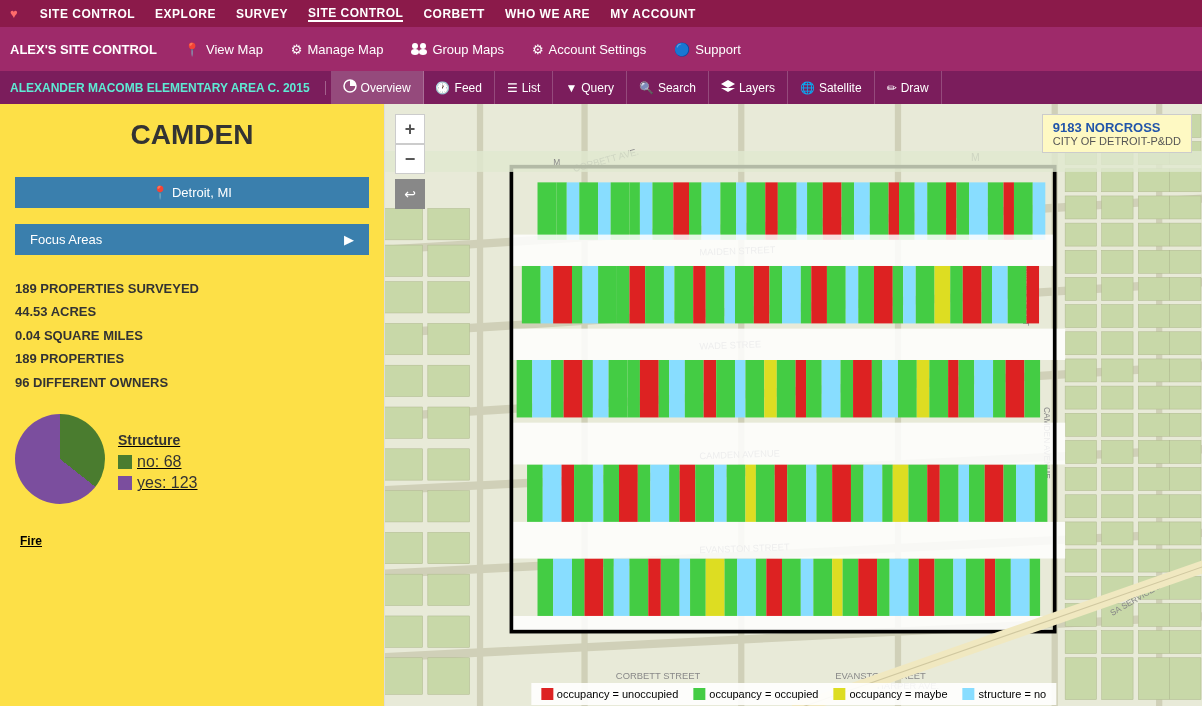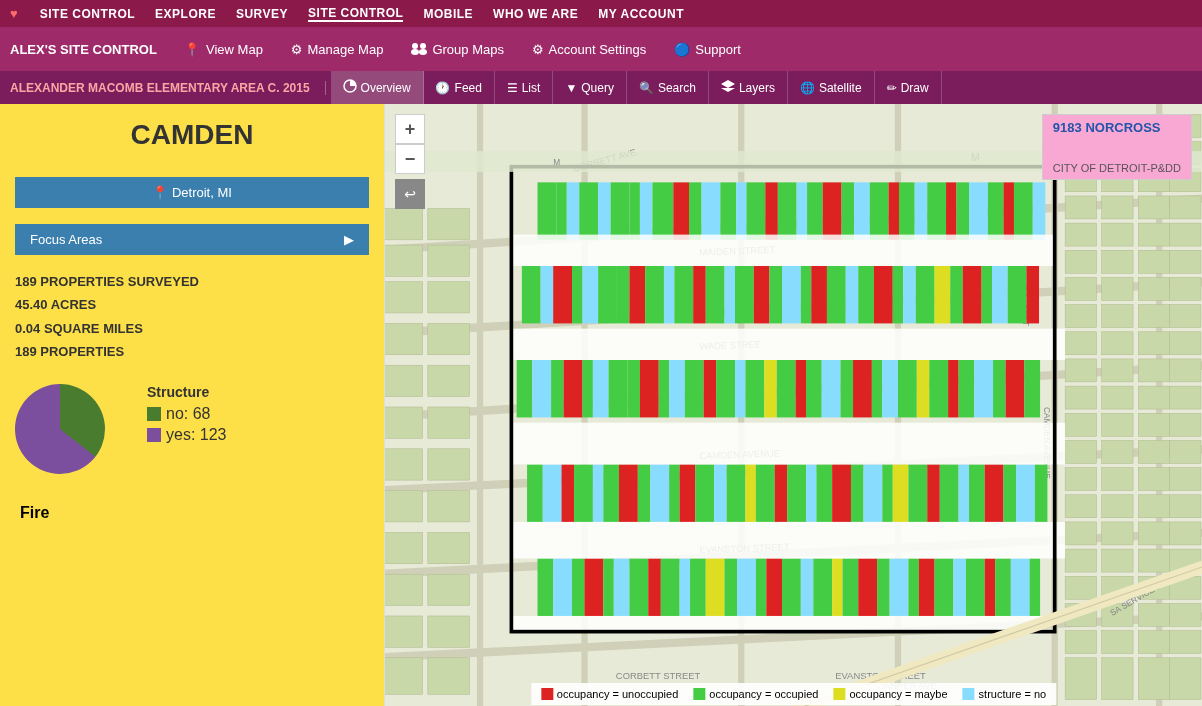--- a/index.html
+++ b/index.html
@@ -54,21 +54,21 @@
     
     .third-nav {
       background: #7B1D5C;
       display: flex;
       align-items: center;
       height: 33px;
       padding: 0 10px;
       gap: 0;
     }
     .area-title {
-      color: #fca5a5;
+      color: #5eead4;
       font-weight: bold;
       font-size: 12px;
       padding-right: 15px;
       border-right: 1px solid rgba(255,255,255,0.3);
       margin-right: 5px;
     }
     .third-nav a {
       color: white;
       text-decoration: none;
       font-size: 12px;
@@ -120,21 +120,21 @@
       border: none;
       width: calc(100% - 30px);
     }
     .focus-btn {
       display: flex;
       align-items: center;
       justify-content: space-between;
       background: #3a7fad;
       color: white;
       padding: 8px 15px;
-      margin: 5px 15px;
+      margin: 12px 15px;
       font-size: 13px;
       cursor: pointer;
       border: none;
       width: calc(100% - 30px);
     }
 
     .stats {
       padding: 10px 15px;
     }
     .stats p {
@@ -143,23 +143,24 @@
       color: #333;
       line-height: 1.8;
     }
 
     
     .charts-section {
       padding: 10px 15px;
     }
     .chart-item {
       display: flex;
-      align-items: flex-start;
+      align-items: center;
       margin-bottom: 20px;
-      gap: 32px;
+      gap: 3px;
+      text-decoration: underline;
     }
     .chart-canvas {
       width: 100px;
       height: 100px;
       flex-shrink: 0;
     }
     .chart-legend h4 {
       font-size: 14px;
       font-weight: bold;
       margin-bottom: 5px;
@@ -225,35 +226,34 @@
       align-items: center;
       justify-content: center;
       font-size: 14px;
       margin-top: 5px;
     }
 
     .map-info-box {
       position: absolute;
       top: 10px;
       right: 10px;
-      background: #f9a8d4;
+      background: #fef9c3;
       padding: 5px 10px;
       border: 1px solid #ccc;
       z-index: 10;
       font-size: 12px;
     }
     .map-info-box .address {
       color: #2255aa;
       font-weight: bold;
       font-size: 13px;
     }
     .map-info-box .city {
       color: #555;
       font-size: 11px;
-      margin-top: 27px;
     }
 
     
     .map-legend {
       position: absolute;
       bottom: 5px;
       left: 50%;
       transform: translateX(-50%);
       background: rgba(255,255,255,0.9);
       display: flex;
@@ -288,21 +288,21 @@
   </style>
 </head>
 <body>
 
 <nav class="top-nav">
   <span class="heart">♥</span>
   <a href="#">SITE CONTROL</a>
   <a href="#">EXPLORE</a>
   <a href="#">SURVEY</a>
   <a href="#" style="color:#fff; border-bottom:2px solid white;">SITE CONTROL</a>
-  <a href="#">MOBILE</a>
+  <a href="#">CORBETT</a>
   <a href="#">WHO WE ARE</a>
   <a href="#">MY ACCOUNT</a>
 </nav>
 
 <nav class="sec-nav">
   <span class="site-title">ALEX'S SITE CONTROL</span>
   <a href="#">
     <span>📍</span>
     <span>View Map</span>
   </a>
@@ -386,23 +386,24 @@
       <span>Detroit, MI</span>
     </button>
 
     <button class="focus-btn">
       <span>Focus Areas</span>
       <span>▶</span>
     </button>
 
     <div class="stats">
       <p>189 PROPERTIES SURVEYED</p>
-      <p>45.40 ACRES</p>
+      <p>44.53 ACRES</p>
       <p>0.04 SQUARE MILES</p>
       <p>189 PROPERTIES</p>
+      <p>96 DIFFERENT OWNERS</p>
     </div>
 
     <div class="charts-section">
 
       <div class="chart-item">
         <div class="chart-canvas">
 
           <div class="pie" style="background: conic-gradient(#4a7c2f 0% 35.6%, #7B4E9E 35.6% 100%); width:90px; height:90px; border-radius:50%;"></div>
         </div>
         <div class="chart-legend">
@@ -413,21 +414,21 @@
           </div>
           <div class="legend-item">
             <span class="legend-color" style="background:#7B4E9E;"></span>
             <span>yes: 123</span>
           </div>
         </div>
       </div>
 
 
       <div class="chart-item">
-        <div style="font-weight:bold; font-size:16px; padding-left:5px;">Fire</div>
+        <div style="font-weight:bold; font-size:12px; padding-left:5px;">Fire</div>
       </div>
 
     </div>
   </div>
 
   <div class="map-area">
 
     
     <div class="map-controls">
       <button class="map-btn">+</button>

